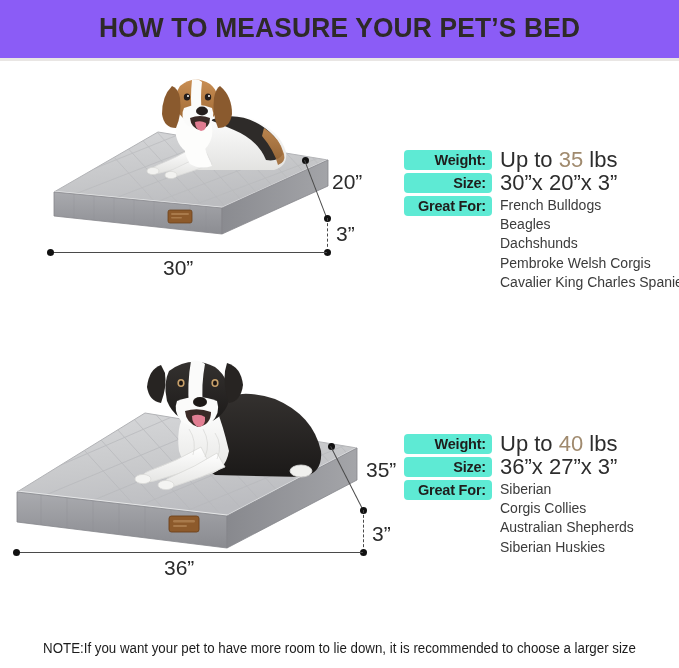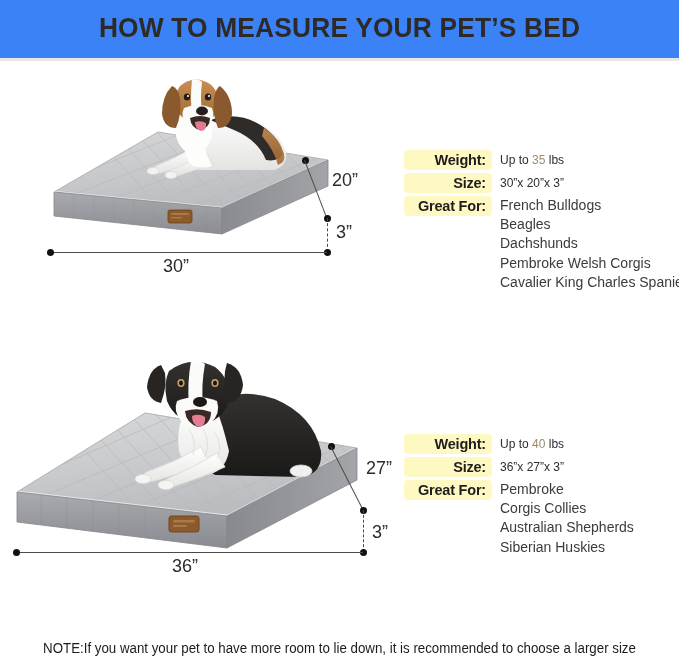--- a/index.html
+++ b/index.html
@@ -15,21 +15,21 @@
     font-family: "Liberation Sans", sans-serif;
     color: #333;
   }
 
   
   .header-band {
     position: absolute;
     left: 0; top: 0;
     width: 679px;
     height: 58px;
-    background: #3b82f6;
+    background: #8b5cf6;
   }
   .header-band .title {
     position: absolute;
     left: 0; right: 0;
     top: 12px;
     text-align: center;
     font-family: "Liberation Sans Narrow", "Liberation Sans", sans-serif;
     font-weight: bold;
     font-size: 28px;
     letter-spacing: 0.2px;
@@ -79,55 +79,55 @@
     position: absolute;
     width: 7px; height: 7px;
     margin-left: -3.5px;
     margin-top: -3.5px;
     border-radius: 50%;
     background: #111;
   }
   .dim-label {
     position: absolute;
     font-family: "Liberation Sans", sans-serif;
-    font-size: 18px;
+    font-size: 21px;
     color: #2b2b2b;
     white-space: nowrap;
   }
 
   
   .spec-panel { position: absolute; }
   .spec-row {
     position: relative;
     height: 20px;
     margin-bottom: 3px;
   }
   .spec-chip {
     position: absolute;
     left: 0; top: 0;
     width: 88px;
     height: 20px;
     line-height: 20px;
-    background: #fef9c3;
+    background: #5eead4;
     border-radius: 4px;
     text-align: right;
     padding-right: 6px;
     box-sizing: border-box;
     font-size: 14.5px;
     font-weight: bold;
     color: #1f1d1c;
     letter-spacing: -0.2px;
   }
   .spec-val {
     position: absolute;
     left: 96px;
     top: 0;
     height: 20px;
     line-height: 20px;
-    font-size: 12px;
+    font-size: 22px;
     color: #2d2d2d;
     white-space: nowrap;
   }
   .spec-val .accent { color: #a08a6e; }
   .breed-list {
     position: absolute;
     left: 96px;
     top: 0;
     font-size: 14px;
     line-height: 19.2px;
@@ -434,42 +434,42 @@
   </div>
 
   <div class="dim-dot" style="left:331px; top:91px;"></div>
   <div class="dim-line-diag" style="left:331px; top:91px; width:71px; transform: rotate(63deg);"></div>
   <div class="dim-dot" style="left:363px; top:155px;"></div>
   <div class="dim-line-v-dashed" style="left:363px; top:155px; height:42px;"></div>
   <div class="dim-dot" style="left:363px; top:197px;"></div>
   <div class="dim-line-h" style="left:16px; top:197px; width:347px;"></div>
   <div class="dim-dot" style="left:16px; top:197px;"></div>
 
-  <div class="dim-label" style="left:366px; top:103px;">27”</div>
+  <div class="dim-label" style="left:366px; top:103px;">35”</div>
   <div class="dim-label" style="left:372px; top:167px;">3”</div>
-  <div class="dim-label" style="left:172px; top:201px;">36”</div>
+  <div class="dim-label" style="left:164px; top:201px;">36”</div>
 </div>
 
 <div class="spec-panel" style="left:404px; top:434px; width:275px;">
   <div class="spec-row">
     <div class="spec-chip">Weight:</div>
     <div class="spec-val">
       <span>Up to</span>
       <span class="accent">40</span>
       <span>lbs</span>
     </div>
   </div>
   <div class="spec-row">
     <div class="spec-chip">Size:</div>
     <div class="spec-val">36”x 27”x 3”</div>
   </div>
   <div class="spec-row">
     <div class="spec-chip">Great For:</div>
     <div class="breed-list">
-      <div>Pembroke</div>
+      <div>Siberian</div>
       <div>Corgis Collies</div>
       <div>Australian Shepherds</div>
       <div>Siberian Huskies</div>
     </div>
   </div>
 </div>
 
 <div class="note">NOTE:If you want your pet to have more room to lie down, it is recommended to choose a larger size</div>
 
 </body></html>

